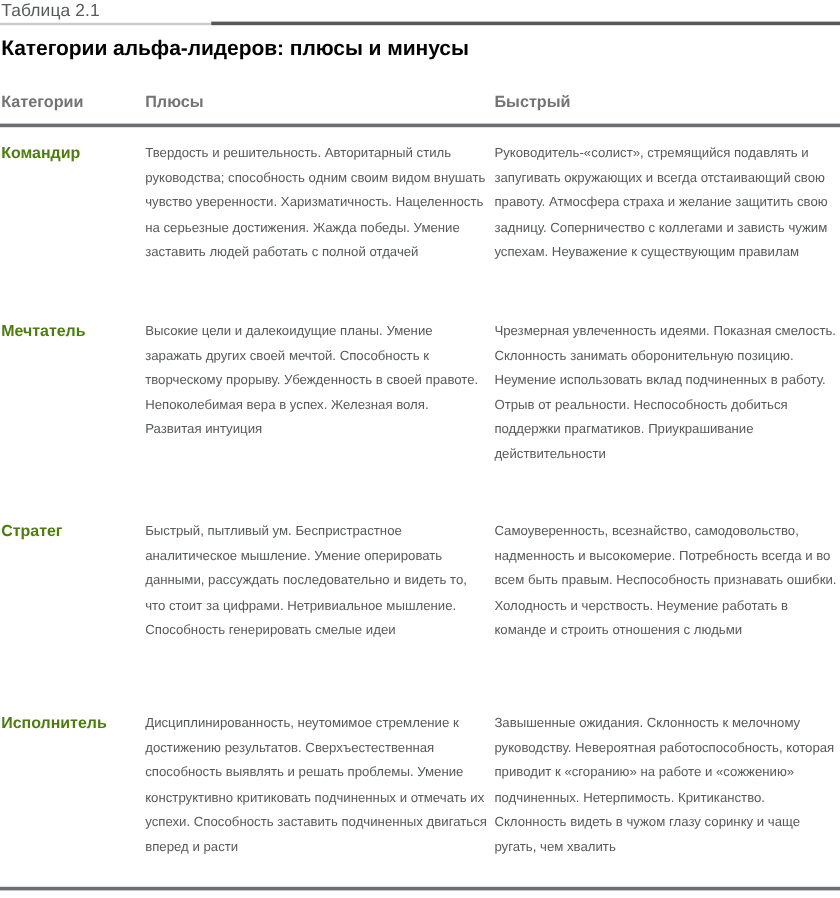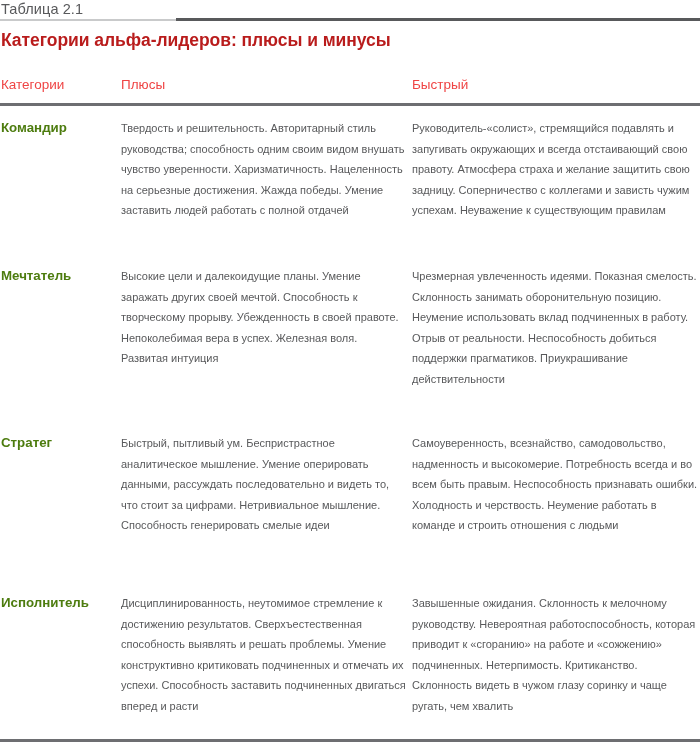--- a/index.html
+++ b/index.html
@@ -55,21 +55,21 @@
     background: #58595b;
   }
 
   
   .title {
     position: absolute;
     left: 1px;
     top: 29px;
     font-size: 17.5px;
     font-weight: 700;
-    color: #b91c1c;
+    color: #000000;
     letter-spacing: -0.05px;
     line-height: 22px;
     white-space: nowrap;
   }
 
   
   .table {
     position: absolute;
     left: 0;
     top: 76px;
@@ -77,22 +77,22 @@
   }
 
   .thead {
     position: relative;
     height: 27px;
   }
   .th {
     position: absolute;
     top: 0;
     font-size: 13.5px;
-    font-weight: 400;
-    color: #ef4444;
+    font-weight: 700;
+    color: #737373;
     line-height: 18px;
     white-space: nowrap;
   }
   .col-a { left: 1px; }
   .col-b { left: 121px; }
   .col-c { left: 412px; }
 
   .rule-head {
     position: absolute;
     left: 0;

